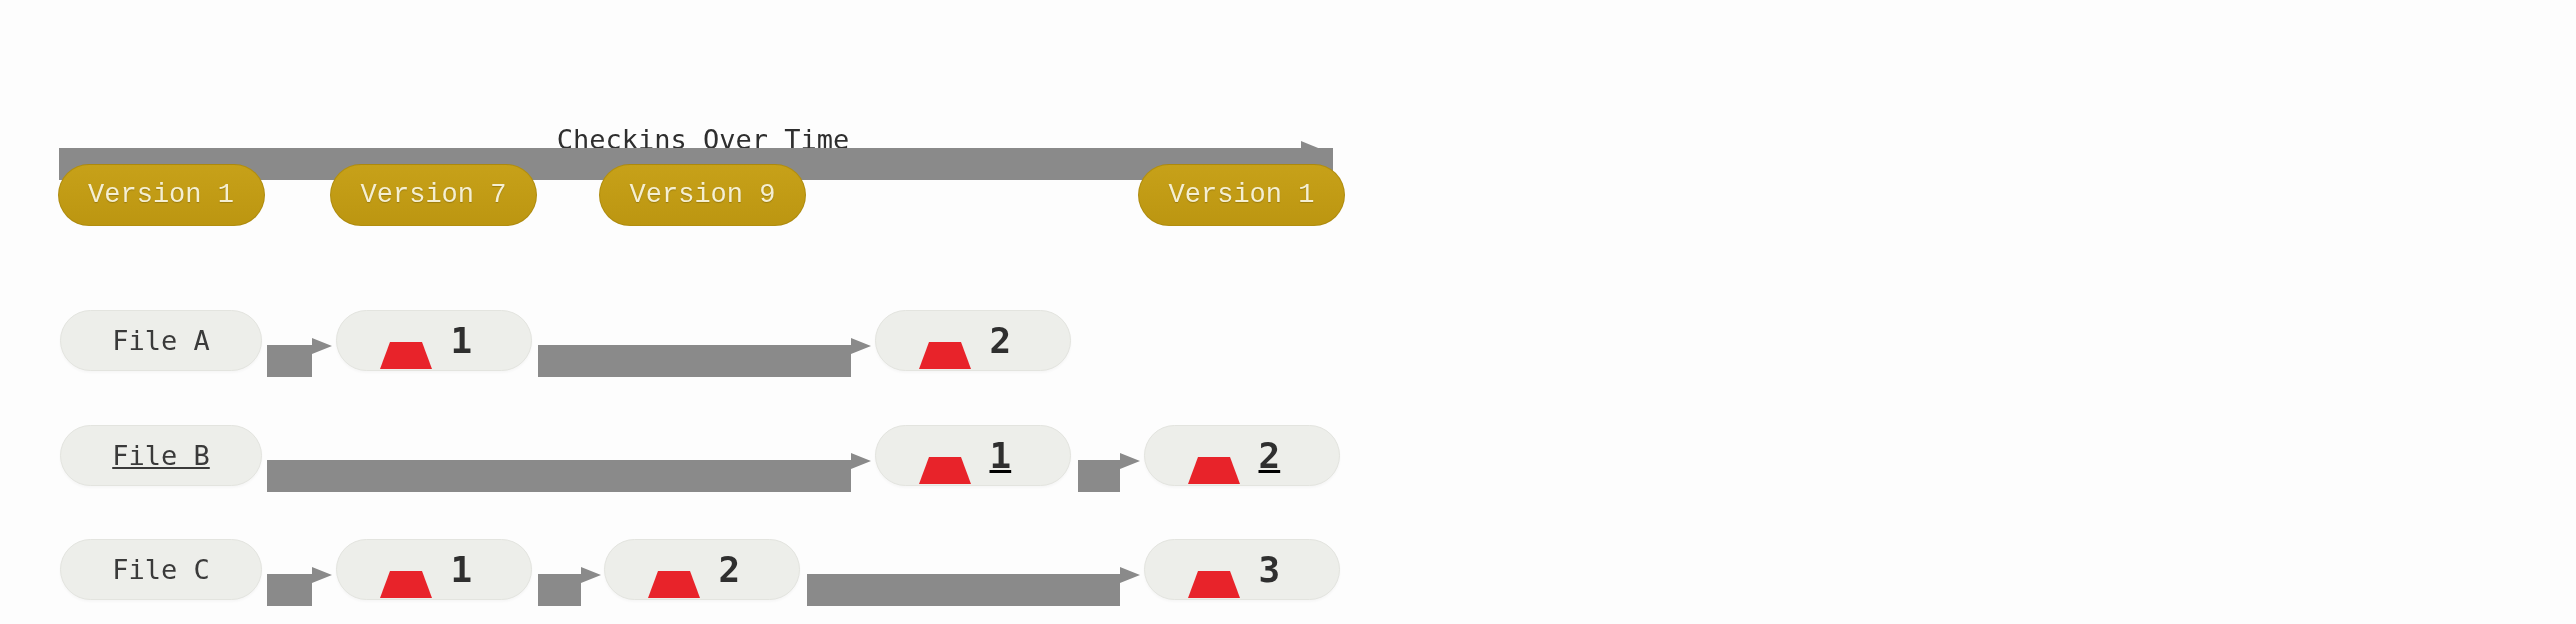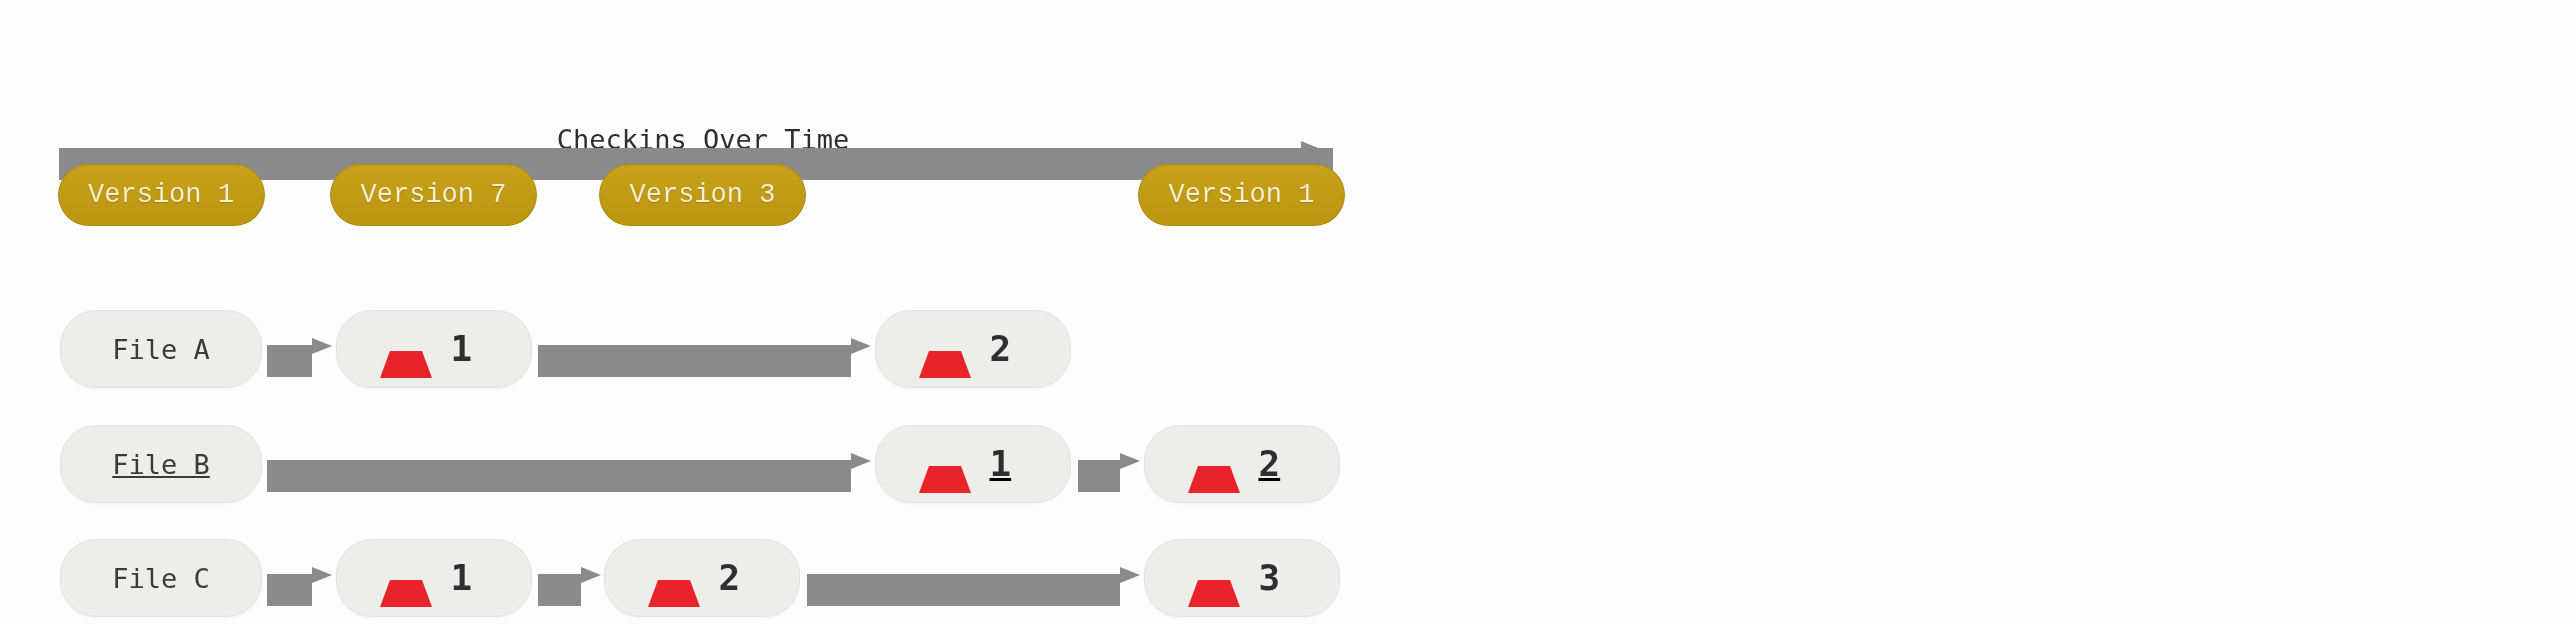--- a/index.html
+++ b/index.html
@@ -43,21 +43,21 @@
   }
   .pill.version{
     width:207px;height:62px;top:132px;border-radius:39px;
     background:linear-gradient(180deg,#C7A119 0%,#BC9611 100%);
     border:1.8px solid rgba(160,128,10,0.55);
     color:var(--version-pill-text);font-size:27px;
     text-shadow:0 0.9px 0.9px rgba(120,95,8,.5);
     font-family:Liberation Mono, monospace;
   }
   .pill.file,.pill.delta{
-    height:78px;border-radius:36px;
+    height:61px;border-radius:36px;
     background:var(--file-pill-grey);
     border:0.9px solid var(--file-pill-border);
     box-shadow:0 1.8px 2.7px rgba(0,0,0,0.03);
   }
   .pill.file{width:202px;color:var(--label-text);font-size:27px;}
   .pill.delta{width:196px;}
 
   .v1{left:25.5px;} .v2{left:298px;} .v3{left:567px;} .v4{left:837px;} .v5{left:1106px;}
 
   .row-a{top:278px;} .row-b{top:393px;text-decoration:underline;} .row-c{top:507px;}
@@ -87,21 +87,21 @@
 <div class="canvas">
 
   <div class="title">Checkins Over Time</div>
 
   <div class="timeline">
     <span class="head"></span>
   </div>
 
   <div class="pill version v1">Version 1</div>
   <div class="pill version v2">Version 7</div>
-  <div class="pill version v3">Version 3</div>
+  <div class="pill version v3">Version 9</div>
   <div class="pill version v5">Version 1</div>
 
   <div class="pill file row-a c0">File A</div>
   <div class="harrow" style="left:235px;top:313px;width:45px;"></div>
   <div class="pill delta row-a c1">
     <span class="tri"></span>
     <span class="num">1</span>
   </div>
   <div class="harrow" style="left:506px;top:313px;width:313px;"></div>
   <div class="pill delta row-a c3">

